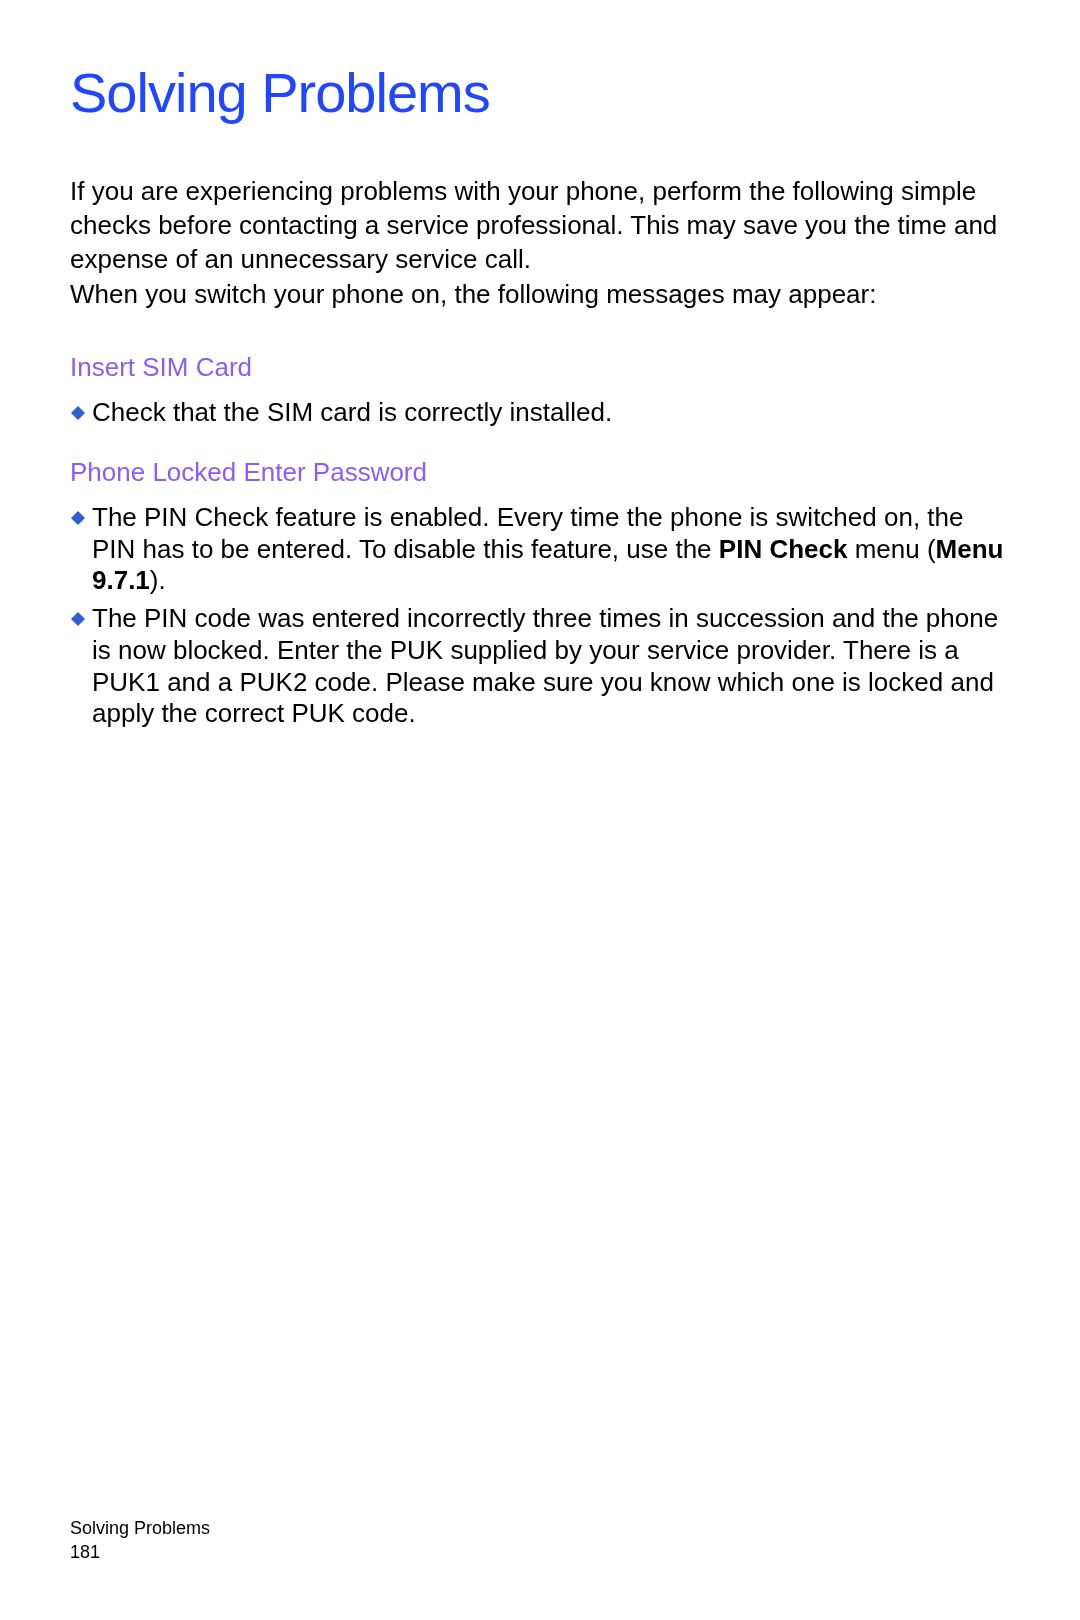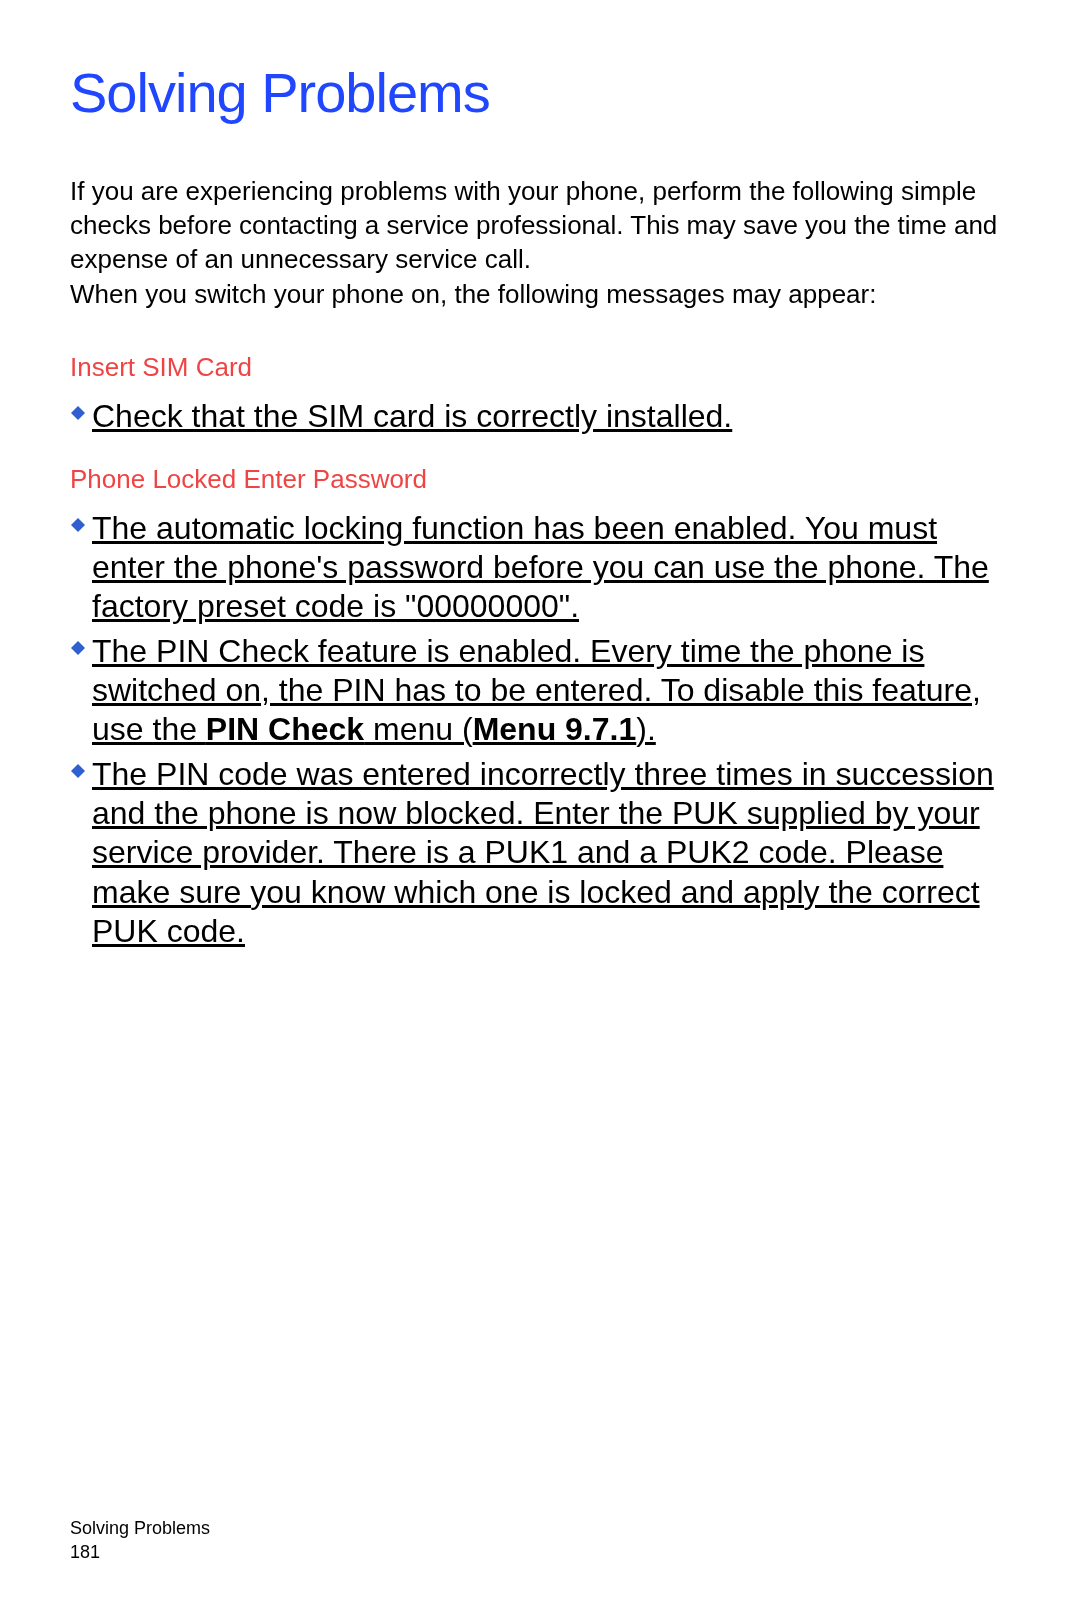--- a/index.html
+++ b/index.html
@@ -27,45 +27,44 @@
       font-size: 26px;
       line-height: 1.3;
       color: #000000;
       margin-bottom: 2px;
     }
     .intro {
       margin-bottom: 40px;
     }
     .section-heading {
       font-size: 26px;
-      color: #ef4444;
+      color: #8b5cf6;
       font-weight: normal;
       margin-bottom: 14px;
       margin-top: 28px;
     }
     .bullet-item {
       display: flex;
       align-items: flex-start;
       margin-bottom: 6px;
     }
     .diamond-icon {
       flex-shrink: 0;
       width: 16px;
       height: 16px;
       margin-top: 8px;
       margin-right: 6px;
     }
     .diamond-icon svg {
       display: block;
     }
     .bullet-text {
-      font-size: 32px;
+      font-size: 26px;
       line-height: 1.22;
       color: #000000;
-      text-decoration: underline;
     }
     .bullet-text strong {
       font-weight: bold;
     }
     #s3b2 {
     }
     .footer {
       position: absolute;
       bottom: 56px;
       left: 70px;
@@ -91,28 +90,20 @@
       <svg width="16" height="16" viewBox="0 0 16 16">
           <polygon points="8,1 15,8 8,15 1,8" fill="#2f5fd0"></polygon>
         </svg>
     </span>
     <span class="bullet-text">Check that the SIM card is correctly installed.</span>
   </div>
 </div>
 
 <div>
   <h2 class="section-heading">Phone Locked Enter Password</h2>
-  <div class="bullet-item">
-    <span class="diamond-icon">
-      <svg width="16" height="16" viewBox="0 0 16 16">
-          <polygon points="8,1 15,8 8,15 1,8" fill="#2f5fd0"></polygon>
-        </svg>
-    </span>
-    <span class="bullet-text">The automatic locking function has been enabled. You must enter the phone's password before you can use the phone. The factory preset code is "00000000".</span>
-  </div>
 </div>
 
 <div>
   <div class="bullet-item" id="s3b2">
     <span class="diamond-icon">
       <svg width="16" height="16" viewBox="0 0 16 16">
           <polygon points="8,1 15,8 8,15 1,8" fill="#2f5fd0"></polygon>
         </svg>
     </span>
     <span class="bullet-text"><span>The PIN Check feature is enabled. Every time the phone is switched on, the PIN has to be entered. To disable this feature, use the </span><strong>PIN Check</strong><span> menu (</span><strong>Menu 9.7.1</strong><span>).</span></span>

